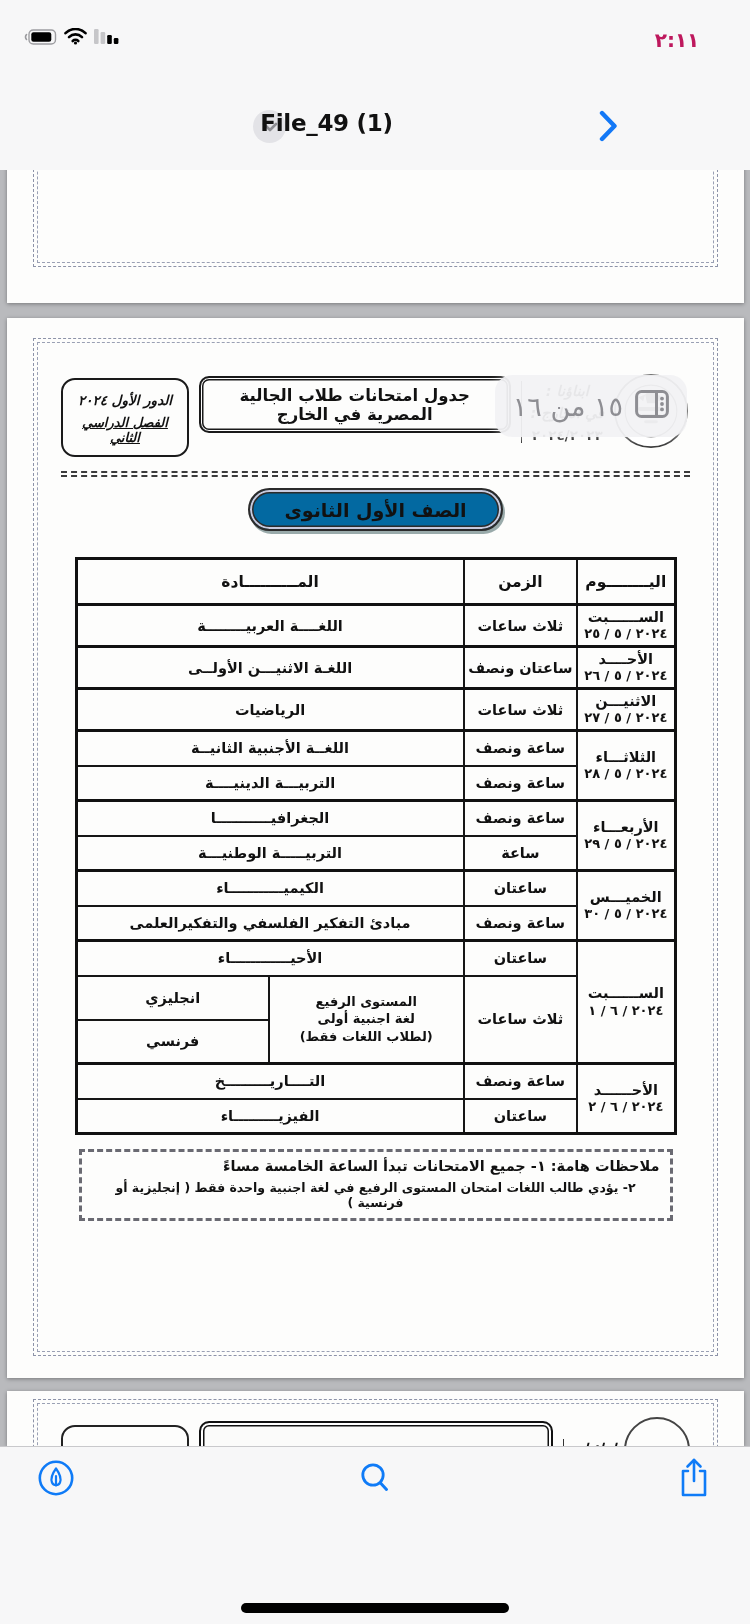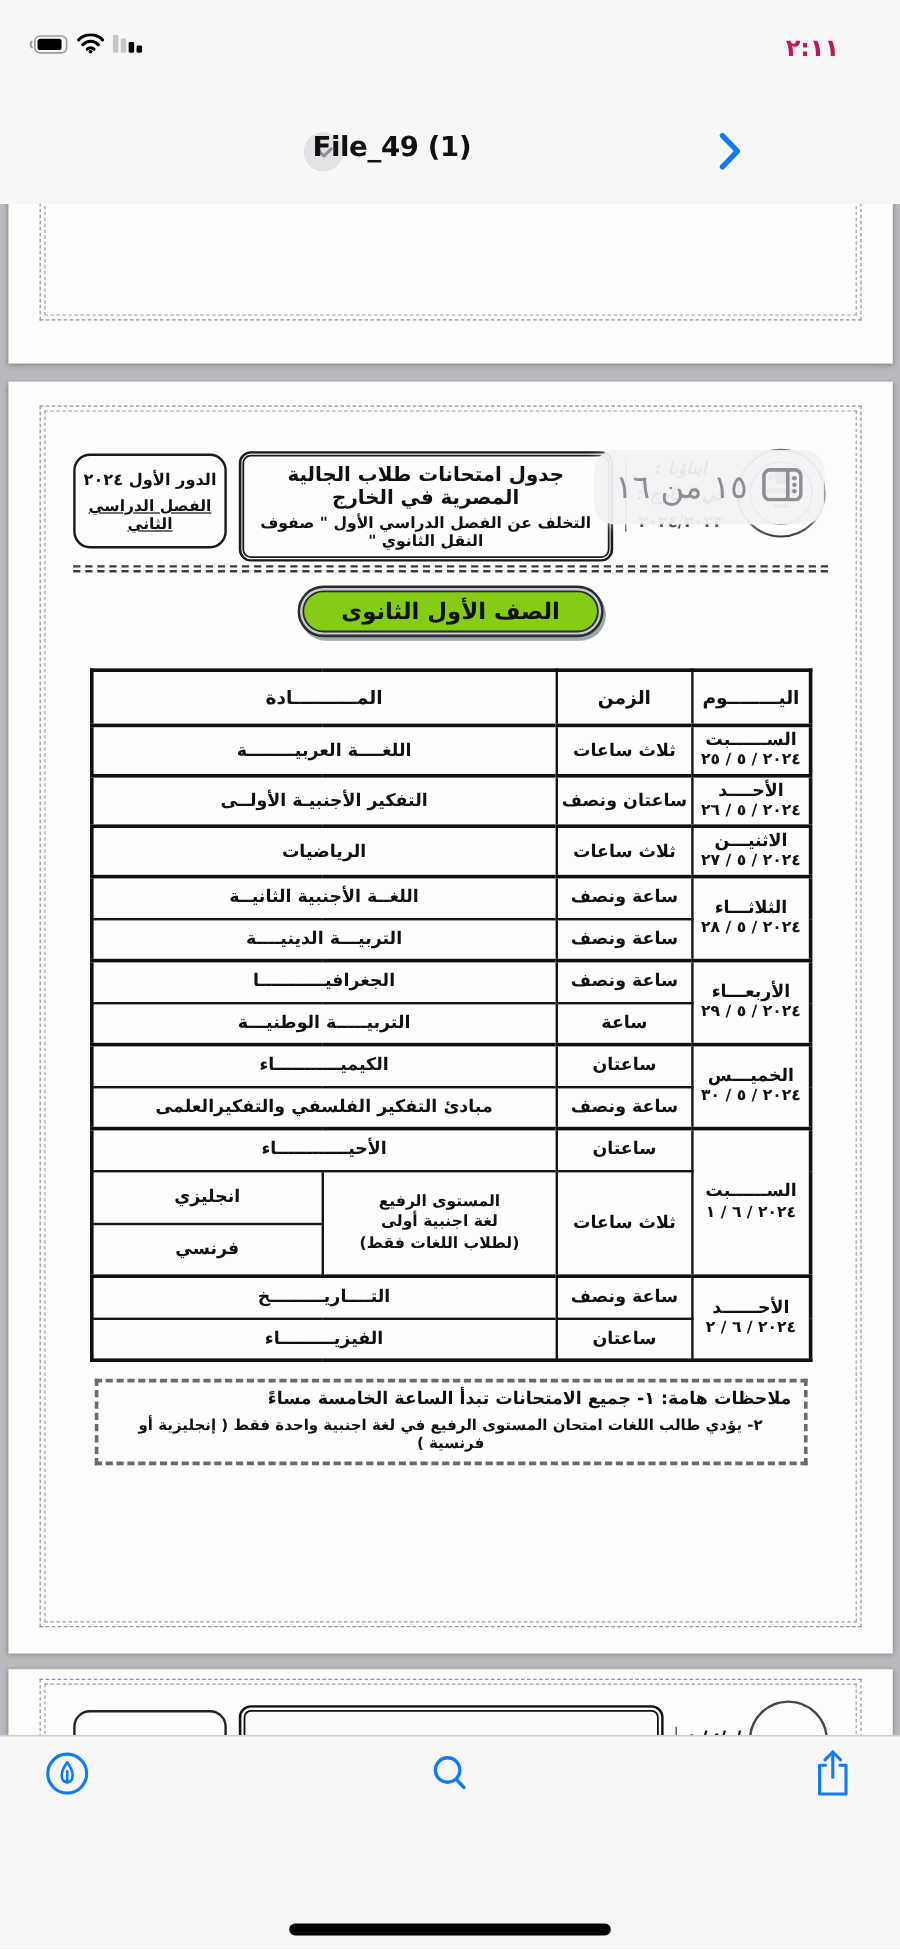--- a/index.html
+++ b/index.html
@@ -42,28 +42,28 @@
   .ministry { display:flex; align-items:center; gap:8px; flex:0 0 auto; }
   .ministry-text { text-align:center; border-left:1.5px solid #333; padding-left:9px; }
   .ministry-text .m1,.ministry-text .m2 { font-weight:bold; font-style:italic; font-size:14.5px; line-height:1.45; white-space:nowrap; }
   .ministry-text .m3 { font-weight:bold; font-size:13.5px; margin-top:3px; }
   .seal { width:78px; height:78px; flex:0 0 auto; margin-top:-2px; }
   .exam-title-box { flex:1 1 auto; border:2px solid #1a1a1a; border-radius:10px; box-shadow:0 0 0 1px #fff inset, 0 0 0 2.5px #1a1a1a inset;
     padding:8px 10px 7px; text-align:center; margin-top:2px; }
   .exam-title-box .t1 { font-weight:bold; font-size:16.5px; }
   .exam-title-box .t2 { font-weight:bold; font-size:13px; margin-top:5px; }
   .round-box { flex:0 0 128px; border:2px solid #1a1a1a; border-radius:14px; text-align:center;
-    padding:12px 4px 10px; margin-top:4px; }
+    padding:12px 4px 10px; margin-top:4px;font-style:italic; }
   .round-box .r1 { font-weight:bold; font-size:13.5px; }
   .round-box .r2 { font-weight:bold; font-size:13px; margin-top:7px; text-decoration:underline; }
 
   .dbl-sep { margin-top:13px; height:6px; border-top:2px dashed #3c3c3c; border-bottom:2px dashed #3c3c3c; }
 
   .grade-oval-wrap { display:flex; justify-content:center; margin-top:11px; }
-  .grade-oval { background:#84cc16; border:2px solid #2b2b2b; border-radius:26px;
+  .grade-oval { background:#0369a1; border:2px solid #2b2b2b; border-radius:26px;
     box-shadow:0 0 0 2px #c7cade inset, 0 0 0 3.5px #2b2b2b inset, 2px 3px 0 #9aa;
     padding:9px 34px 8px; font-weight:bold; font-size:19px; }
 
   
   table.sched { border-collapse:collapse; width:602px; margin:26px auto 0; direction:rtl; }
   table.sched col.c-day  { width:98px; }
   table.sched col.c-time { width:114px; }
   table.sched col.c-sr   { width:196px; }
   table.sched col.c-sl   { width:194px; }
   table.sched td { border:2px solid #161616; text-align:center; vertical-align:middle;
@@ -187,21 +187,20 @@
           </svg>
           <div class="ministry-text">
             <div class="m1">ابناؤنا :</div>
             <div class="m2">في الخارج :</div>
             <div class="m3" dir="ltr">٢٠٢٤/٢٠٢٣</div>
           </div>
         </div>
 
         <div class="exam-title-box">
           <div class="t1">جدول امتحانات طلاب الجالية المصرية في الخارج</div>
-          <div class="t2">التخلف عن الفصل الدراسي الأول " صفوف النقل الثانوي "</div>
         </div>
 
         <div class="round-box">
           <div class="r1">الدور الأول ٢٠٢٤</div>
           <div class="r2">الفصل الدراسي الثاني</div>
         </div>
       </div>
 
       <div class="dbl-sep"></div>
 
@@ -231,21 +230,21 @@
           <td>ثلاث ساعات</td>
           <td colspan="2">اللغــــة العربيــــــــة</td>
         </tr>
 
         <tr class="tall gstart">
           <td>
             <div class="dayname">الأحــــد</div>
             <div class="ddate" dir="ltr">٢٠٢٤ / ٥ / ٢٦</div>
           </td>
           <td>ساعتان ونصف</td>
-          <td colspan="2">التفكير الأجنبيـة الأولــى</td>
+          <td colspan="2">اللغـة الاثنيـــن الأولــى</td>
         </tr>
 
         <tr class="tall gstart">
           <td>
             <div class="dayname">الاثنيـــن</div>
             <div class="ddate" dir="ltr">٢٠٢٤ / ٥ / ٢٧</div>
           </td>
           <td>ثلاث ساعات</td>
           <td colspan="2">الرياضيات</td>
         </tr>

